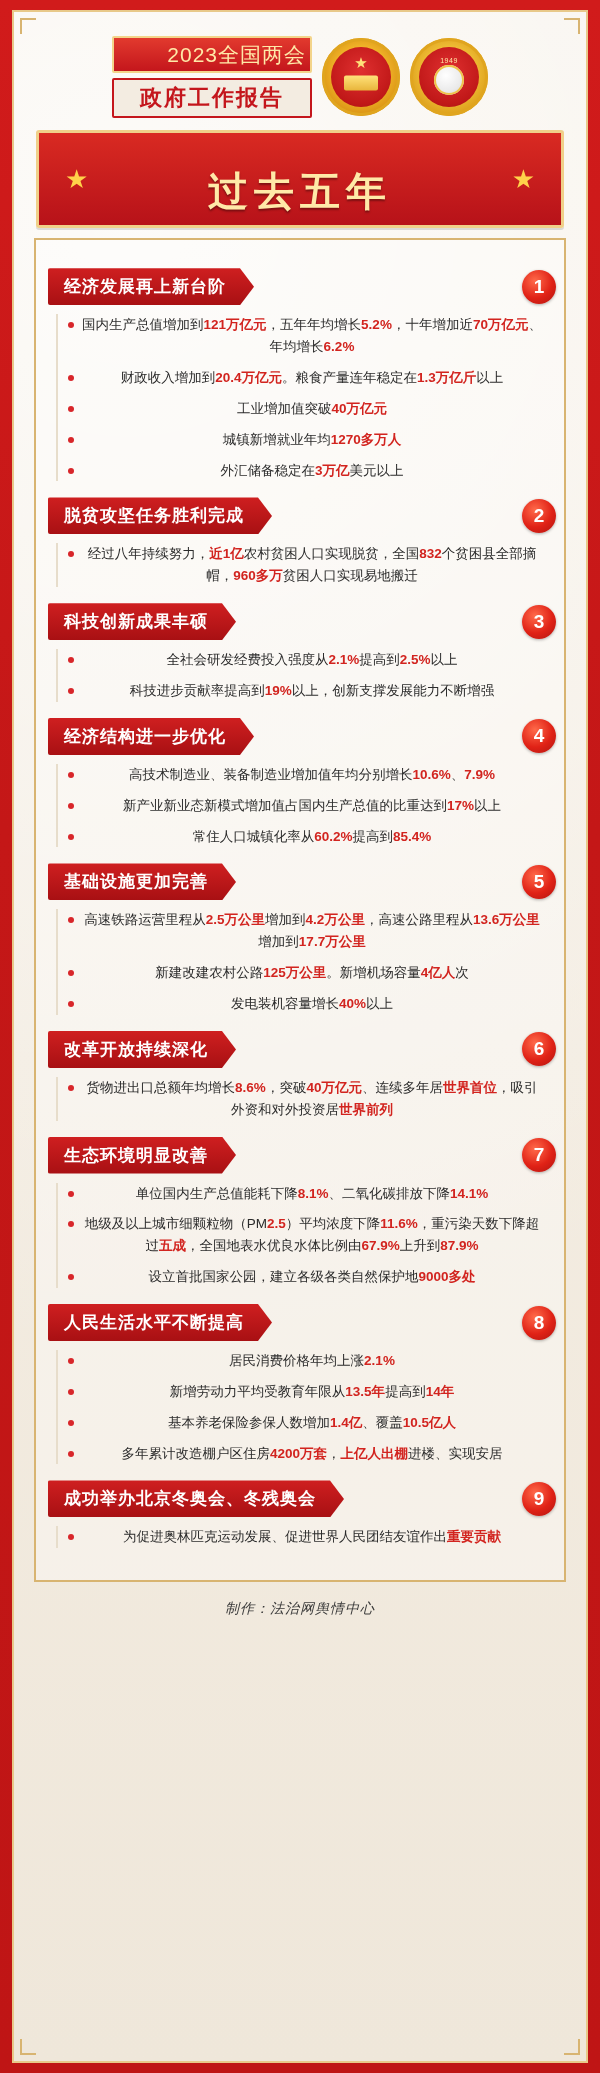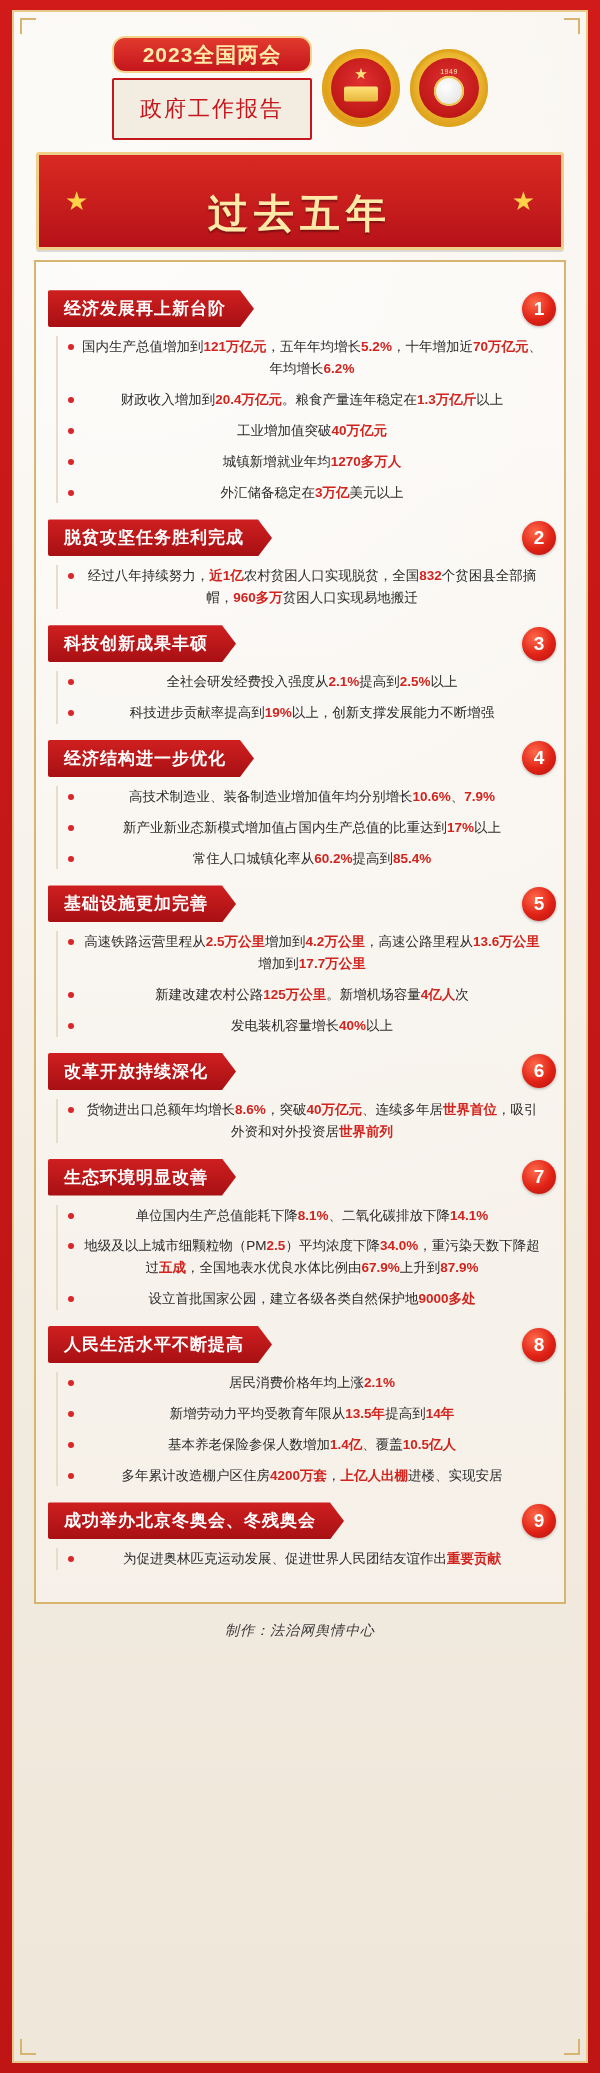--- a/index.html
+++ b/index.html
@@ -34,37 +34,37 @@
     justify-content: center;
     gap: 10px;
     padding: 8px 0 6px 0;
   }
   .title-block { width: 200px; }
   .title-line1 {
     background: linear-gradient(180deg,#e23a2e,#c4161c);
     border: 2px solid #f3d48a;
     color: #ffe9a8;
     font-size: 21px;
-    font-weight: bold;
+    font-weight: normal;
     letter-spacing: 1px;
-    text-align: center;
+    text-align: right;
     padding: 5px 4px;
     line-height: 1.1;
-    border-radius: 13px;
+    border-radius: 2px;
   }
   .title-line2 {
     margin-top: 5px;
     background: #f3ece1;
     border: 2px solid #c4161c;
     color: #c4161c;
     font-size: 22px;
-    font-weight: normal;
+    font-weight: bold;
     letter-spacing: 2px;
     text-align: center;
-    padding: 17px 4px;
+    padding: 6px 4px;
     line-height: 1.1;
     border-radius: 2px;
   }
   .emblem {
     width: 78px; height: 78px; border-radius: 50%;
     position: relative; flex: 0 0 auto;
   }
   .emblem-1 {
     background: radial-gradient(circle at 50% 45%, #ffdf6e 0%, #f0b429 45%, #d88f12 75%, #b8740a 100%);
     box-shadow: inset 0 0 0 3px #e0a51f;
@@ -328,21 +328,21 @@
     </div>
 
     <div class="section">
       <div class="sec-head">
         <div class="sec-title">生态环境明显改善</div>
         <div class="sec-num">7</div>
       </div>
       <div class="sec-body">
         <ul class="points">
           <li>单位国内生产总值能耗下降<span class="hl">8.1%</span>、二氧化碳排放下降<span class="hl">14.1%</span></li>
-          <li>地级及以上城市细颗粒物（PM<span class="hl">2.5</span>）平均浓度下降<span class="hl">34.0%</span>，重污染天数下降超过<span class="hl">五成</span>，全国地表水优良水体比例由<span class="hl">67.9%</span>上升到<span class="hl">87.9%</span></li>
+          <li>地级及以上城市细颗粒物（PM<span class="hl">2.5</span>）平均浓度下降<span class="hl">11.6%</span>，重污染天数下降超过<span class="hl">五成</span>，全国地表水优良水体比例由<span class="hl">67.9%</span>上升到<span class="hl">87.9%</span></li>
           <li>设立首批国家公园，建立各级各类自然保护地<span class="hl">9000多处</span></li>
         </ul>
       </div>
     </div>
 
     <div class="section">
       <div class="sec-head">
         <div class="sec-title">人民生活水平不断提高</div>
         <div class="sec-num">8</div>
       </div>

